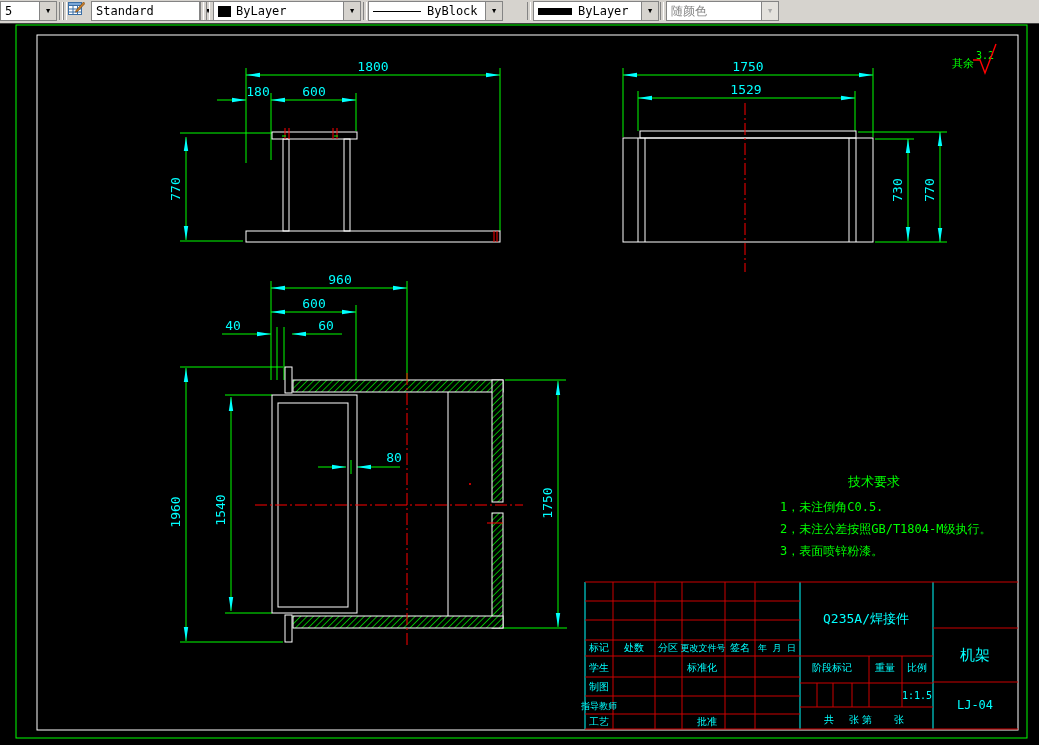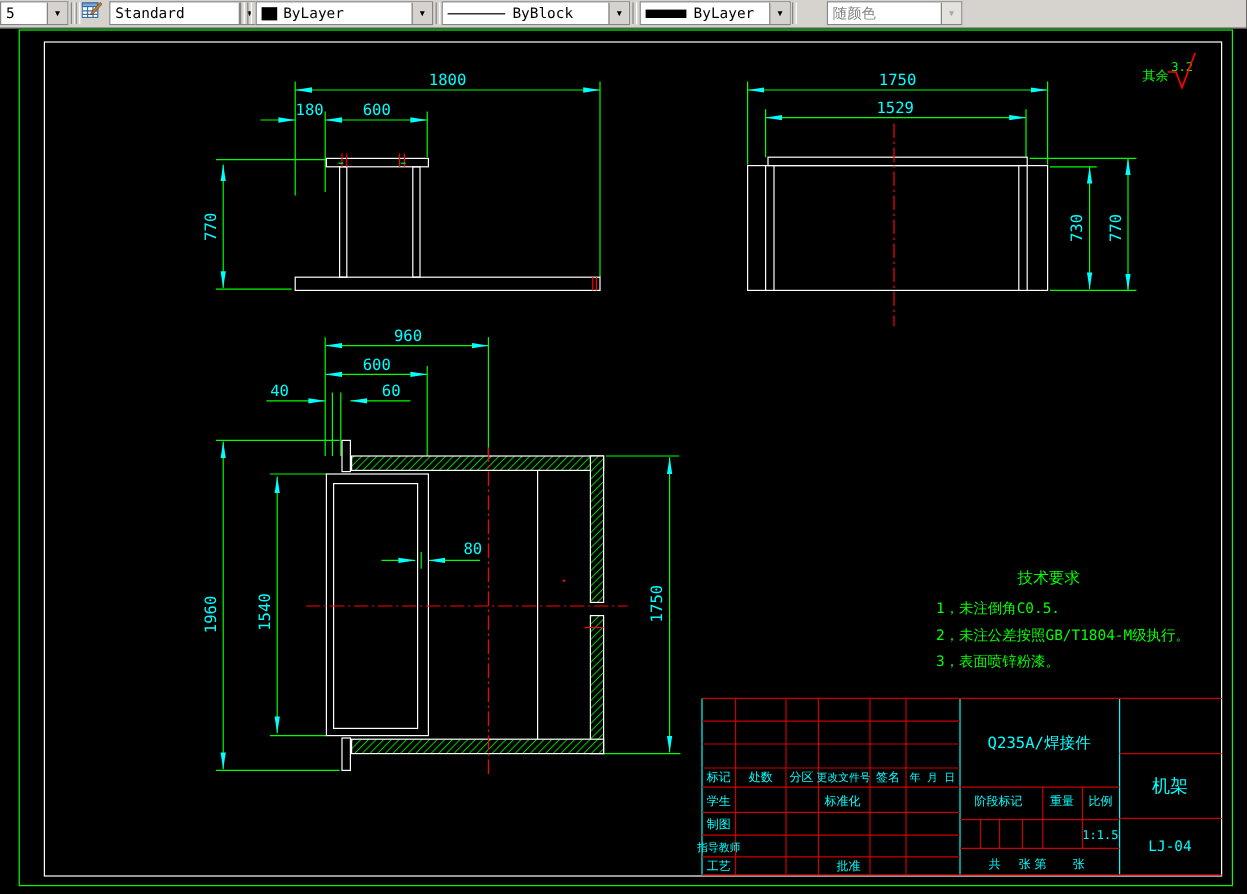--- a/index.html
+++ b/index.html
@@ -7,21 +7,21 @@
           font-family:"DejaVu Sans Mono", monospace;}
   
   .toolbar{position:absolute;left:0;top:0;width:1039px;height:23px;background:#d6d3ce;
            border-bottom:1px solid #404040;z-index:5;}
   .combo{position:absolute;top:1px;height:20px;background:#fff;border:1px solid #848484;
          box-sizing:border-box;display:flex;align-items:center;padding-left:4px;
          font:12px "DejaVu Sans Mono", monospace;color:#000;white-space:nowrap;overflow:hidden;}
   .combo .arrow-btn{position:absolute;right:0;top:0;bottom:0;width:16px;background:#d6d3ce;
          border-left:1px solid #848484;display:flex;align-items:center;justify-content:center;
          font-size:7px;color:#000;}
-  .combo.disabled{color:#848484;margin-left:23px;}
+  .combo.disabled{color:#848484;}
   .combo.disabled .arrow-btn{color:#a8a8a8;background:#e4e2dd;}
   .tb-sep{position:absolute;top:2px;height:18px;width:2px;border-left:1px solid #848484;border-right:1px solid #fff;}
   .tb-btn{position:absolute;top:1px;width:22px;height:20px;display:flex;align-items:center;justify-content:center;}
   .swatch{display:inline-block;width:13px;height:11px;background:#000;margin-right:5px;flex:none;}
   .ltype{display:inline-block;width:48px;height:0;border-top:1px solid #000;margin-right:6px;flex:none;}
   .lweight{display:inline-block;width:34px;height:7px;background:#000;margin-right:6px;flex:none;}
   
   svg{position:absolute;left:0;top:0;}
   .geo{stroke:#fff;fill:none;stroke-width:1;}
   .dim{stroke:#00ff00;stroke-width:1;fill:none;}
@@ -62,21 +62,21 @@
       <span class="arrow-btn">▼</span>
     </div>
     <div class="tb-sep" style="left:200px"></div>
     <div class="tb-sep" style="left:206px"></div>
     <div class="combo" style="left:213px;width:148px">
       <span class="swatch"></span>
       <span>ByLayer</span>
       <span class="arrow-btn">▼</span>
     </div>
     <div class="tb-sep" style="left:363px"></div>
-    <div class="combo" style="left:368px;width:157px">
+    <div class="combo" style="left:368px;width:135px">
       <span class="ltype"></span>
       <span>ByBlock</span>
       <span class="arrow-btn">▼</span>
     </div>
     <div class="tb-sep" style="left:527px"></div>
     <div class="combo" style="left:533px;width:126px">
       <span class="lweight"></span>
       <span>ByLayer</span>
       <span class="arrow-btn">▼</span>
     </div>

